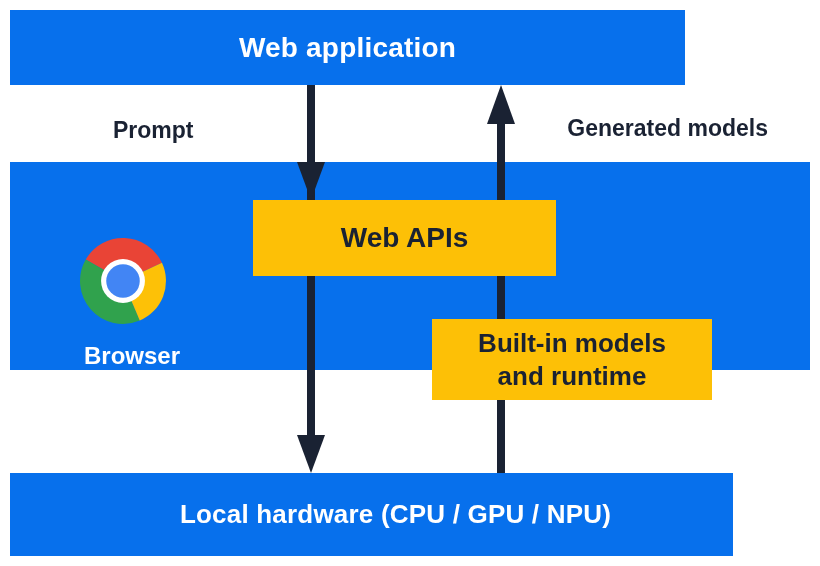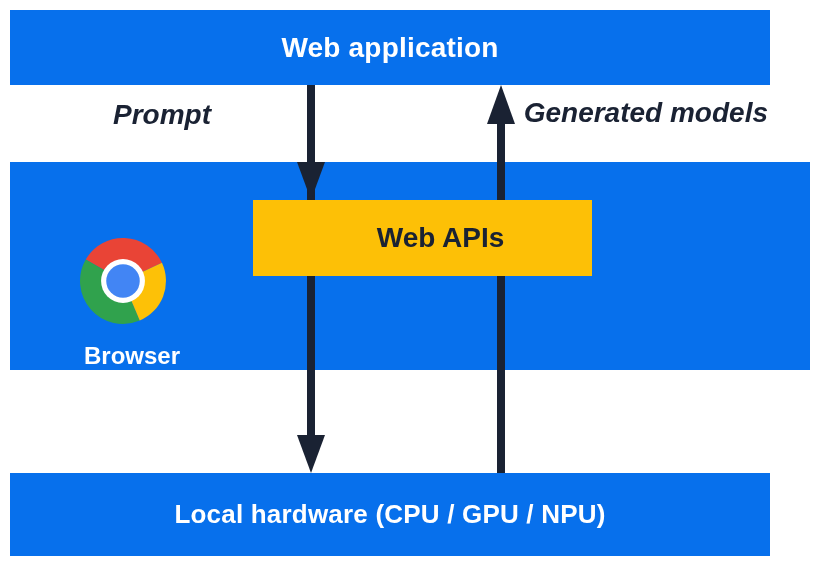--- a/index.html
+++ b/index.html
@@ -5,50 +5,50 @@
   :root{
     --blue:#0770EC; --yellow:#FDC006; --dark:#1A2233; --white:#FFFFFF;
     --chrome-red:#E94436; --chrome-green:#30A24D; --chrome-yellow:#FDC107; --chrome-blue:#4285F4;
   }
   html,body{margin:0;padding:0;background:#fff;}
   .canvas{
     position:relative; width:820px; height:566px; background:#fff;
     font-family:"Liberation Sans", sans-serif; overflow:hidden;
   }
   .bar{
-    position:absolute; left:10px; width:760px; background:var(--blue);
+    position:absolute; left:10px; width:675px; background:var(--blue);
     display:flex; align-items:center; justify-content:center; z-index:1;
   }
   .bar.top{top:10px; height:75px;}
-  .bar.bottom{top:473px; height:83px;}
+  .bar.bottom{top:473px; height:83px;padding-left:48px;}
   .bar-label{color:var(--white); font-weight:bold; font-size:28px; letter-spacing:.2px;}
   .bar.bottom .bar-label{font-size:26px;}
 
   .browser-box{
     position:absolute; left:10px; top:162px; width:800px; height:208px;
     background:var(--blue); z-index:1;
   }
   .chrome-logo{position:absolute; left:70px; top:76px; width:86px; height:86px;}
   .browser-label{
     position:absolute; left:32px; top:180px; width:180px; text-align:center;
     color:var(--white); font-weight:bold; font-size:24px;
   }
 
   .io-group{position:absolute; z-index:2; color:var(--dark);}
   .io-group.left{left:113px; top:100px; text-align:left;}
   .io-group.right{right:52px; top:98px; text-align:right;}
   .io-caption{font-size:21px; font-weight:normal; line-height:24px;}
-  .io-value{font-size:28px; font-weight:bold; line-height:27px; margin-top:1px;font-style:italic;}
+  .io-value{font-size:23px; font-weight:bold; line-height:27px; margin-top:17px;}
 
   .arrows{position:absolute; left:0; top:0; z-index:3; pointer-events:none;}
 
   .api-box{
     position:absolute; background:var(--yellow); z-index:4;
     display:flex; flex-direction:column; align-items:center; justify-content:center;
-    color:var(--dark); font-weight:bold; text-align:center;padding-left:36px;
+    color:var(--dark); font-weight:bold; text-align:center;
   }
   .api-box.web-apis{left:253px; top:200px; width:303px; height:76px; font-size:28px;}
   .api-box.builtin{left:432px; top:319px; width:280px; height:81px; font-size:26px; line-height:33px;}
 </style>
 </head>
 <body>
 
 <div class="canvas">
 
   <div class="bar top">
@@ -84,18 +84,22 @@
     </g>
     <g fill="var(--dark)" stroke="none">
       <rect x="497" y="120" width="8" height="353"></rect>
       <polygon points="487,124 515,124 501,85"></polygon>
     </g>
   </svg>
 
   <div class="api-box web-apis">
     <span>Web APIs</span>
   </div>
+  <div class="api-box builtin">
+    <span>Built-in models</span>
+    <span>and runtime</span>
+  </div>
 
   <div class="bar bottom">
     <span class="bar-label">Local hardware (CPU / GPU / NPU)</span>
   </div>
 
 </div>
 
 </body></html>

